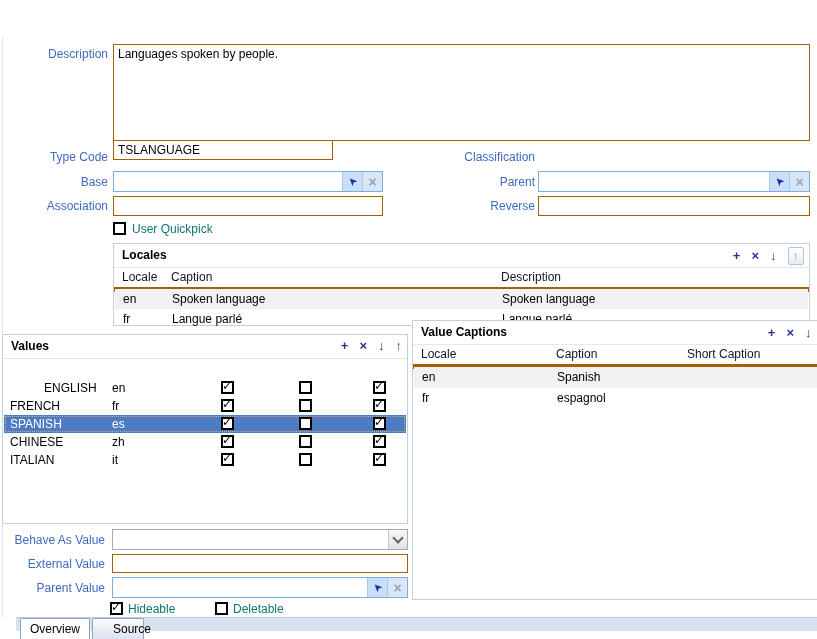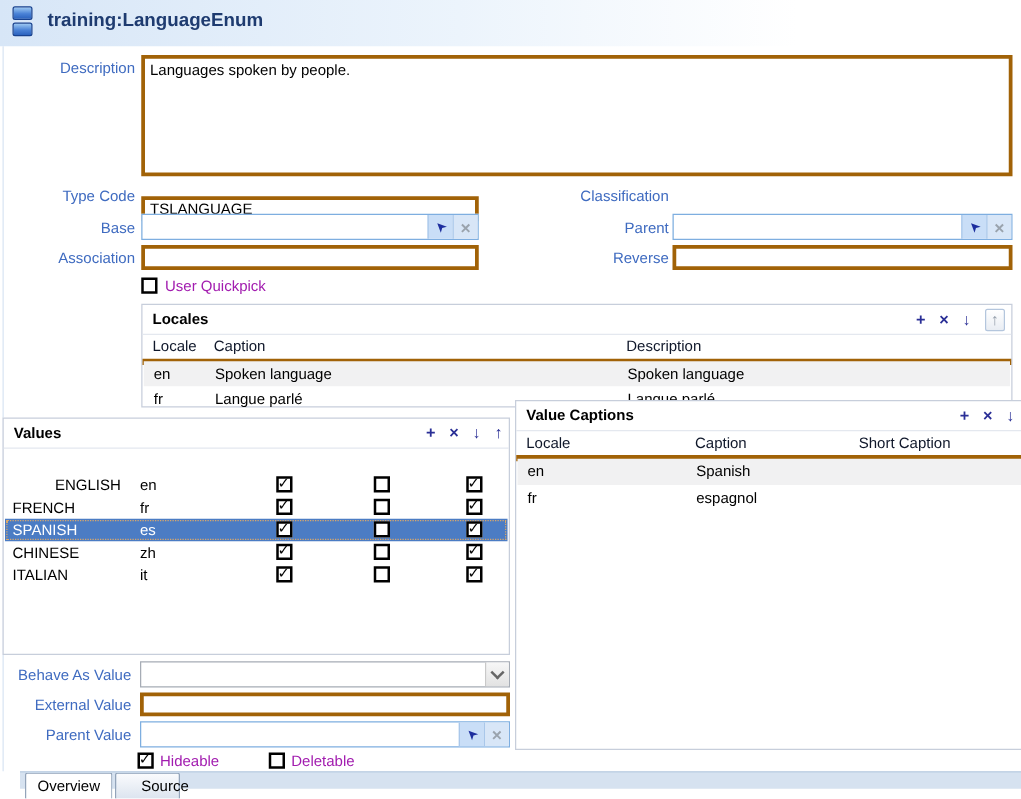--- a/index.html
+++ b/index.html
@@ -8,40 +8,40 @@
   
   .hdr{position:absolute;left:0;top:0;width:817px;height:37px;
        background:linear-gradient(90deg,#d7e6f7 0%,#ecf4fc 45%,#ffffff 78%);}
   .hdr-title{position:absolute;left:38px;top:8px;font-size:15px;font-weight:bold;color:#1e3b70;white-space:nowrap;}
   .enum-icon{position:absolute;left:10px;top:5px;width:18px;}
   .enum-icon .bar{display:block;width:16px;height:11px;border:1px solid #17418f;border-radius:2px;
        background:linear-gradient(180deg,#9cc8f2 0%,#4a82d6 55%,#2b62be 100%);margin-bottom:2px;box-sizing:border-box;}
   .win-edge{position:absolute;left:2px;top:37px;width:1px;height:580px;background:#d9e5f3;}
   
   .lbl{position:absolute;color:#3f6bc0;text-align:right;white-space:nowrap;}
-  .inp{position:absolute;border:3px solid #a16207;background:#fff;font:inherit;padding:1px 4px;
+  .inp{position:absolute;border:1px solid #a16207;background:#fff;font:inherit;padding:1px 4px;
        box-sizing:border-box;outline:none;color:#000;}
   textarea.inp{resize:none;padding:2px 4px;}
   .dropdown{position:absolute;border:1px solid #a6acb5;background:#fff;box-sizing:border-box;display:flex;align-items:center;}
   .dropdown .val{flex:1;padding-left:4px;white-space:nowrap;overflow:hidden;}
   .dd-btn{width:18px;align-self:stretch;display:flex;align-items:center;justify-content:center;
        background:linear-gradient(#f7f7f7,#e2e2e2);border-left:1px solid #c9c9c9;cursor:pointer;}
   .chev{width:6px;height:6px;border-right:2px solid #666;border-bottom:2px solid #666;
        transform:rotate(45deg);margin-top:-3px;}
   .picker{position:absolute;border:1px solid #7eaee0;background:#fff;box-sizing:border-box;display:flex;}
   .picker .val{flex:1;padding-left:4px;}
   .pick-btn{width:19px;display:flex;align-items:center;justify-content:center;
        background:#c9def7;border-left:1px solid #a9c7ea;cursor:pointer;}
   .pick-btn.xbtn{background:#d8e6f7;}
   .arrow-glyph{display:inline-block;transform:rotate(-135deg);color:#1d2e9e;font-size:11px;font-weight:bold;}
   .x-glyph{color:#9aa3ad;font-size:14px;font-weight:bold;line-height:1;}
   
   .cb{position:absolute;width:9px;height:9px;border:2px solid #000;background:#fff;cursor:pointer;}
   .cb.checked::after{content:"✓";position:absolute;left:-1px;top:-4px;font-size:12px;font-weight:bold;color:#000;}
-  .cblabel{position:absolute;color:#a21caf;white-space:nowrap;}
+  .cblabel{position:absolute;color:#0f766e;white-space:nowrap;}
   
   .panel{position:absolute;border:1px solid #c7cedb;background:#fff;box-sizing:border-box;}
   .ptitle{position:absolute;left:0;right:0;top:0;height:23px;border-bottom:1px solid #e4e8ef;}
   .ptitle .t{position:absolute;left:8px;top:4px;font-weight:bold;}
   .ptools{position:absolute;right:5px;top:3px;display:flex;align-items:center;gap:11px;}
   .tool{color:#2a2f96;font-weight:bold;font-size:13px;line-height:16px;cursor:pointer;text-align:center;}
   .tool.dis{color:#98a2ae;border:1px solid #b4c6dd;background:linear-gradient(#ffffff,#e9edf3);
        padding:0 4px;height:16px;line-height:15px;border-radius:2px;cursor:default;}
   .cols{position:absolute;left:0;right:0;top:24px;height:19px;color:#0f172a;border-bottom:5px solid #a16207;}
   .cols span{position:absolute;top:2px;white-space:nowrap;}
@@ -56,34 +56,27 @@
   .tab{position:absolute;top:0;height:21px;line-height:20px;text-align:center;
        border:1px solid #93a4ba;border-bottom:none;box-sizing:border-box;border-radius:2px 2px 0 0;cursor:pointer;}
   .tab.active{background:#fff;}
   .tab.inactive{background:linear-gradient(#fafbfd,#dce4ef);}
 </style>
 </head>
 <body>
 
 <div class="screen">
 
-  <div class="hdr">
-    <span class="enum-icon">
-        <span class="bar"></span>
-        <span class="bar"></span>
-      </span>
-    <span class="hdr-title">training:LanguageEnum</span>
-  </div>
   <div class="win-edge"></div>
 
   <span class="lbl" style="left:0;top:47px;width:108px;">Description</span>
   <textarea class="inp" style="left: 113px; top: 44px; width: 697px; height: 97px;">Languages spoken by people.</textarea>
 
   <span class="lbl" style="left:0;top:150px;width:108px;">Type Code</span>
-  <input class="inp" style="left: 113px; top: 157px; width: 270px; height: 20px;" value="TSLANGUAGE">
+  <input class="inp" style="left: 113px; top: 140px; width: 220px; height: 20px;" value="TSLANGUAGE">
   <span class="lbl" style="left:413px;top:150px;width:122px;">Classification</span>
 
   <span class="lbl" style="left:0;top:175px;width:108px;">Base</span>
   <div class="picker" style="left:113px;top:171px;width:270px;height:21px;">
     <span class="val"></span>
     <span class="pick-btn">
         <span class="arrow-glyph">➤</span>
       </span>
     <span class="pick-btn xbtn">
         <span class="x-glyph">×</span>

